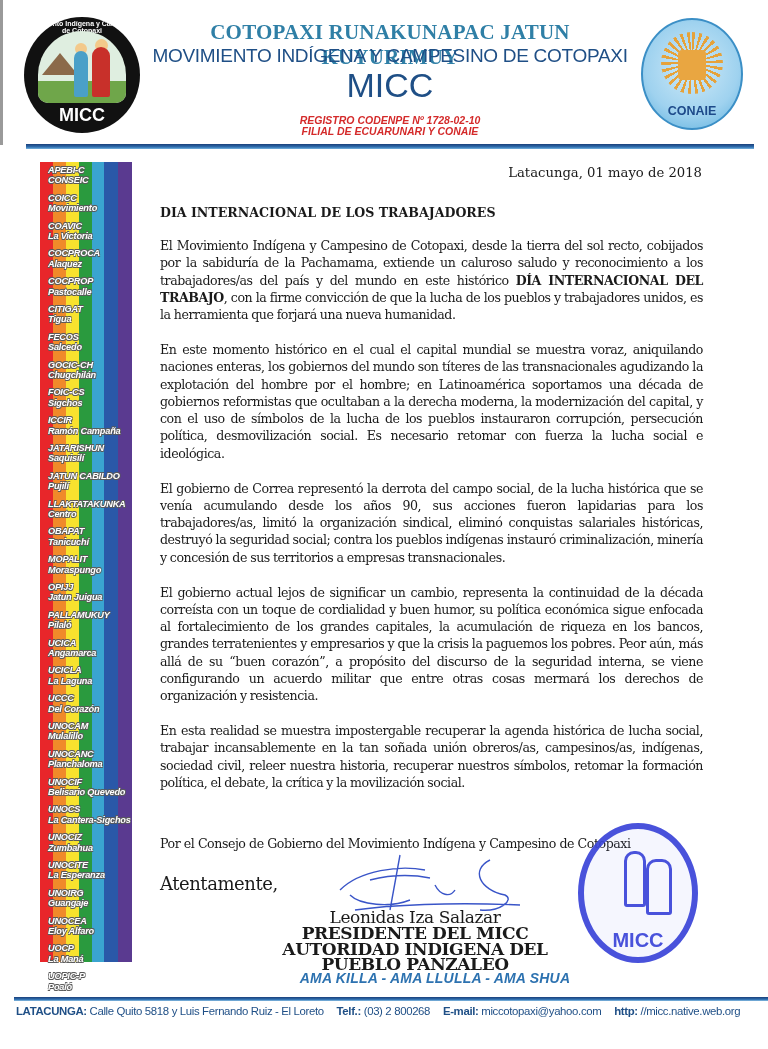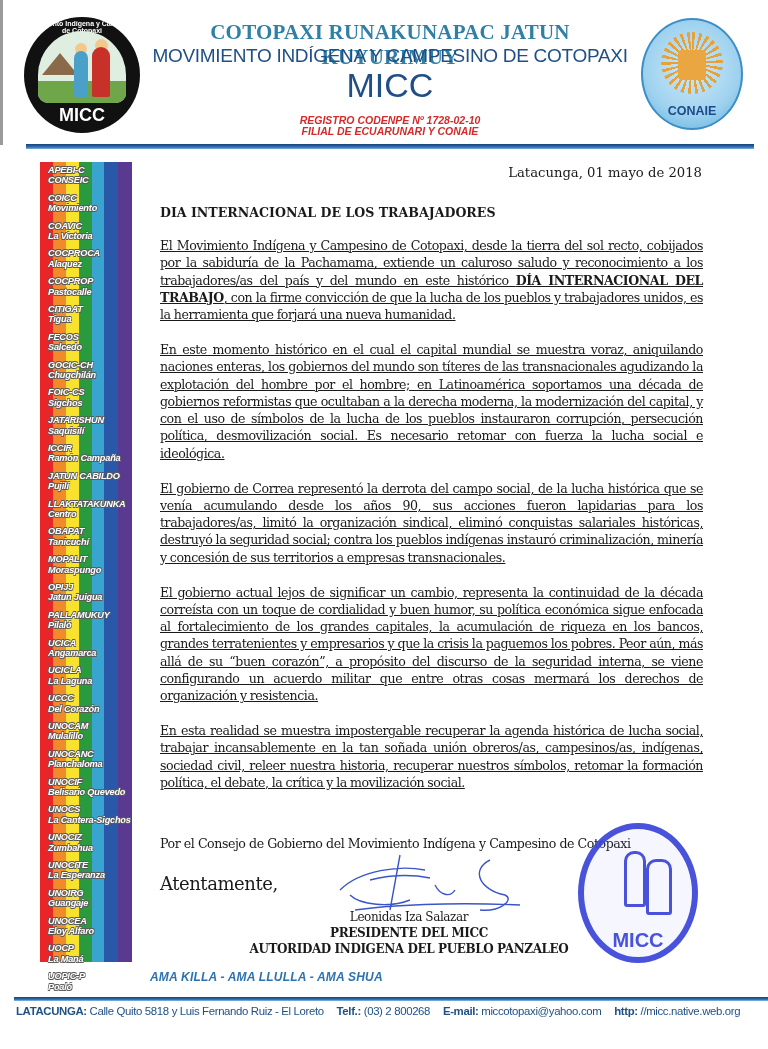--- a/index.html
+++ b/index.html
@@ -101,55 +101,55 @@
   }
   .doc-title {
     position: absolute; left: 160px; top: 205px; width: 542px; text-align: left;
     font-size: 12.6px; font-weight: bold;
   }
   .doc-body {
     position: absolute; left: 160px; top: 237px; width: 543px;
     font-size: 12.6px; line-height: 17.3px; text-align: justify;
     letter-spacing: -0.45px; word-spacing: -0.4px;
   }
-  .doc-body p { margin: 0 0 17.5px 0; text-decoration: underline; }
+  .doc-body p { margin: 0 0 17.5px 0; }
   .doc-body b { font-weight: bold; }
 
   .closing {
     position: absolute; left: 160px; top: 836px; width: 520px;
     font-size: 12.6px; letter-spacing: -0.45px;
   }
   .atentamente {
     position: absolute; left: 160px; top: 873px;
     font-size: 18px; letter-spacing: -0.45px;
   }
   .signature {
     position: absolute; left: 330px; top: 850px; width: 200px; height: 70px;
   }
   .sig-name {
-    position: absolute; left: 244px; top: 910px; width: 330px; text-align: center;
-    font-size: 12px; line-height: 15.8px; letter-spacing: -0.4px;
+    position: absolute; left: 250px; top: 910px; width: 330px; text-align: center;
+    font-size: 17px; line-height: 15.8px; letter-spacing: -0.4px;
   }
   .sig-name .b { font-weight: bold; }
 
   .stamp {
     position: absolute; left: 578px; top: 823px; width: 120px; height: 140px; border-radius: 50%;
     border: 6px solid #3a44d8; box-sizing: border-box; background: rgba(120,130,240,0.08);
     opacity: 0.92;
   }
   .stamp .label {
     position: absolute; left: 0; top: 100px; width: 100%; text-align: center;
     font-family: "Liberation Sans", sans-serif; font-weight: bold; font-size: 20px; color: #3a44d8;
   }
   .stamp .fig { position: absolute; border: 3px solid #3a44d8; border-radius: 10px 10px 3px 3px; }
 
   .motto {
-    position: absolute; left: 150px; top: 970px; width: 570px; text-align: left;
+    position: absolute; left: 150px; top: 970px; width: 570px; text-align: center;
     font-family: "Liberation Sans", sans-serif; font-weight: bold; font-style: italic;
-    font-size: 12px; color: #2d72b0; letter-spacing: 0.2px;
+    font-size: 14px; color: #2d72b0; letter-spacing: 0.2px;
   }
   .footer-rule {
     position: absolute; left: 14px; top: 997px; width: 754px; height: 4px;
     background: linear-gradient(180deg, #1a3f7a 0%, #2f6fb0 60%, #8cc0e4 100%);
   }
   .footer-contact {
     position: absolute; left: 16px; top: 1005px; width: 752px;
     font-family: "Liberation Sans", sans-serif; font-size: 11.4px; color: #1f4f86;
     white-space: nowrap; letter-spacing: -0.35px;
   }
@@ -222,26 +222,26 @@
     </div>
   <div class="org">
       <div>GOCIC-CH</div>
       <div>Chugchilán</div>
     </div>
   <div class="org">
       <div>FOIC-CS</div>
       <div>Sigchos</div>
     </div>
   <div class="org">
+      <div>ICCIR</div>
+      <div>Ramón Campaña</div>
+    </div>
+  <div class="org">
       <div>JATARISHUN</div>
       <div>Saquisilí</div>
-    </div>
-  <div class="org">
-      <div>ICCIR</div>
-      <div>Ramón Campaña</div>
     </div>
   <div class="org">
       <div>JATUN CABILDO</div>
       <div>Pujilí</div>
     </div>
   <div class="org">
       <div>LLAKTATAKUNKA</div>
       <div>Centro</div>
     </div>
   <div class="org">

